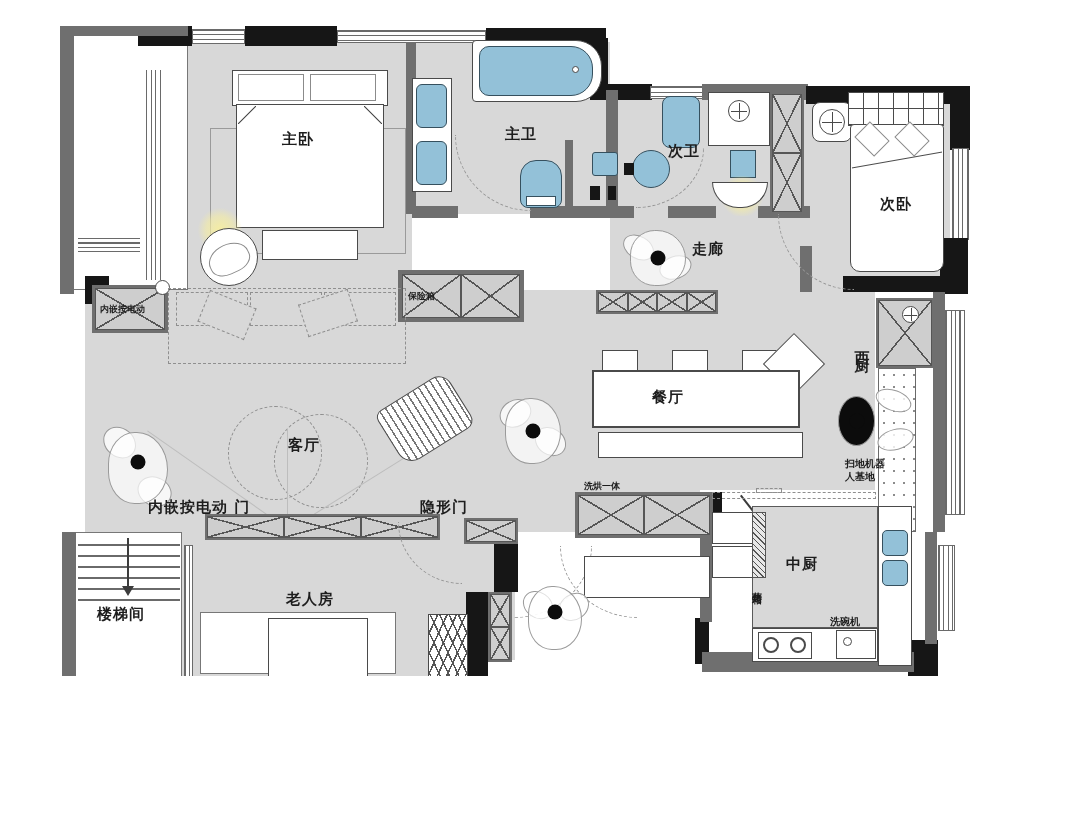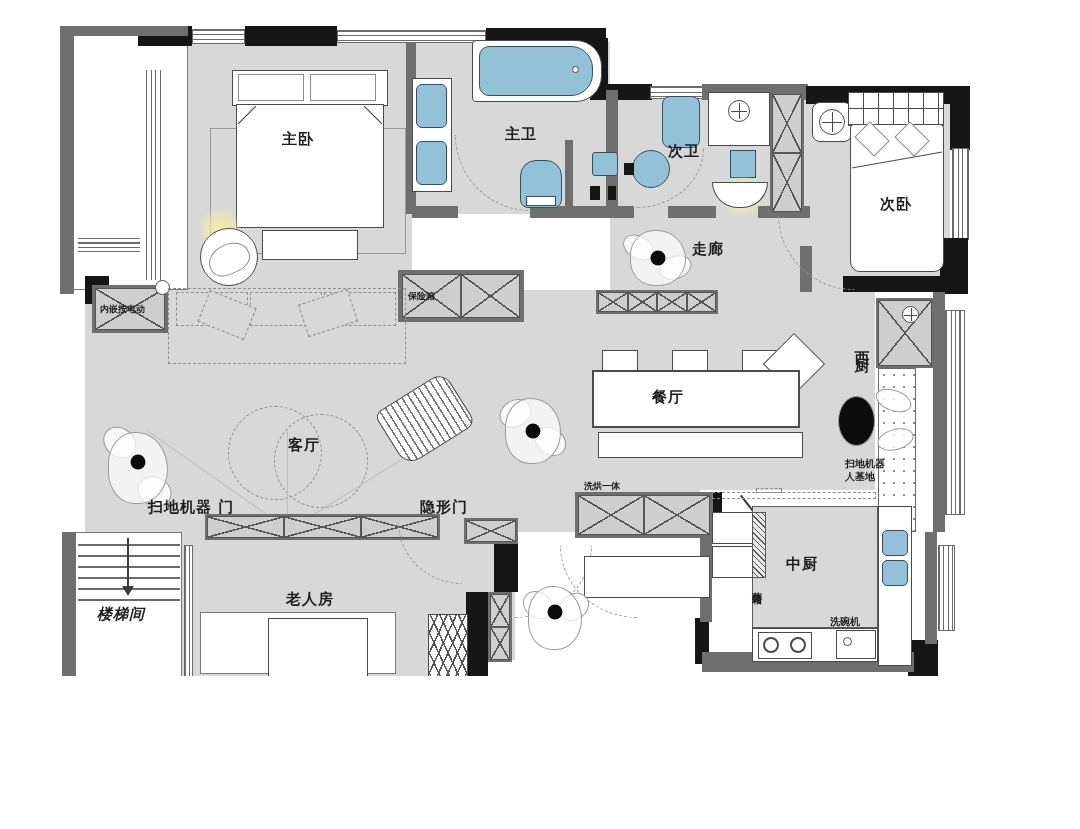--- a/index.html
+++ b/index.html
@@ -268,41 +268,41 @@
   <div class="arc br" style="left:514px;top:546px;width:78px;height:72px;"></div>
   <div class="arc bl" style="left:560px;top:546px;width:78px;height:72px;"></div>
   <div class="abs furn" style="left:584px;top:556px;width:126px;height:42px;"></div>
   <div class="person" style="left:528px;top:586px;width:54px;height:64px;">
     <div class="limb" style="left:-6px;top:6px;transform:rotate(35deg);"></div>
     <div class="limb" style="right:-8px;top:8px;transform:rotate(-35deg);"></div>
     <div class="body"></div>
       <div class="head" style="top:40%;"></div>
   </div>
 
-  <div class="lbl" style="left:148px;top:498px;">扫地机器 门</div>
+  <div class="lbl" style="left:148px;top:498px;">内嵌按电动 门</div>
   <div class="lbl" style="left:420px;top:498px;">隐形门</div>
   <div class="cellrow abs" style="left:205px;top:514px;width:235px;height:26px;border-width:2px;">
     <div class="cellx"></div>
     <div class="cellx"></div>
     <div class="cellx"></div>
   </div>
   <div class="cellrow abs" style="left:464px;top:518px;width:54px;height:26px;border-width:2px;">
     <div class="cellx"></div>
   </div>
   <div class="arc bl" style="left:398px;top:522px;width:64px;height:62px;"></div>
   <div class="cellcol abs" style="left:488px;top:592px;width:24px;height:70px;border-width:2px;">
     <div class="cellx"></div>
     <div class="cellx"></div>
   </div>
   <div class="abs zigzag" style="left:428px;top:614px;width:40px;height:138px;"></div>
 
   <div class="abs stairs" style="left:78px;top:544px;width:102px;height:58px;"></div>
   <div class="abs arrowline" style="left:127px;top:538px;width:2px;height:48px;"></div>
   <div class="abs arrowhead" style="left:122px;top:586px;"></div>
-  <div class="lbl" style="left:97px;top:605px;font-style:italic;">楼梯间</div>
+  <div class="lbl" style="left:97px;top:605px;">楼梯间</div>
 
   <div class="lbl" style="left:286px;top:590px;">老人房</div>
   <div class="abs rug" style="left:200px;top:612px;width:196px;height:62px;background:#fff;border-color:#777;"></div>
   <div class="abs furn" style="left:268px;top:618px;width:100px;height:132px;"></div>
   <div class="abs furn thin" style="left:274px;top:710px;width:42px;height:36px;"></div>
   <div class="abs furn thin" style="left:320px;top:710px;width:42px;height:36px;"></div>
   <div class="abs" style="left:270px;top:688px;width:16px;height:16px;background:linear-gradient(45deg,transparent calc(50% - 1px),#4a4a4a 50%,transparent calc(50% + 1px));"></div>
   <div class="abs" style="left:350px;top:688px;width:16px;height:16px;background:linear-gradient(135deg,transparent calc(50% - 1px),#4a4a4a 50%,transparent calc(50% + 1px));"></div>
   <div class="abs furn" style="left:224px;top:702px;width:46px;height:50px;"></div>
   <div class="abs lamp" style="left:228px;top:706px;width:40px;height:42px;"></div>

